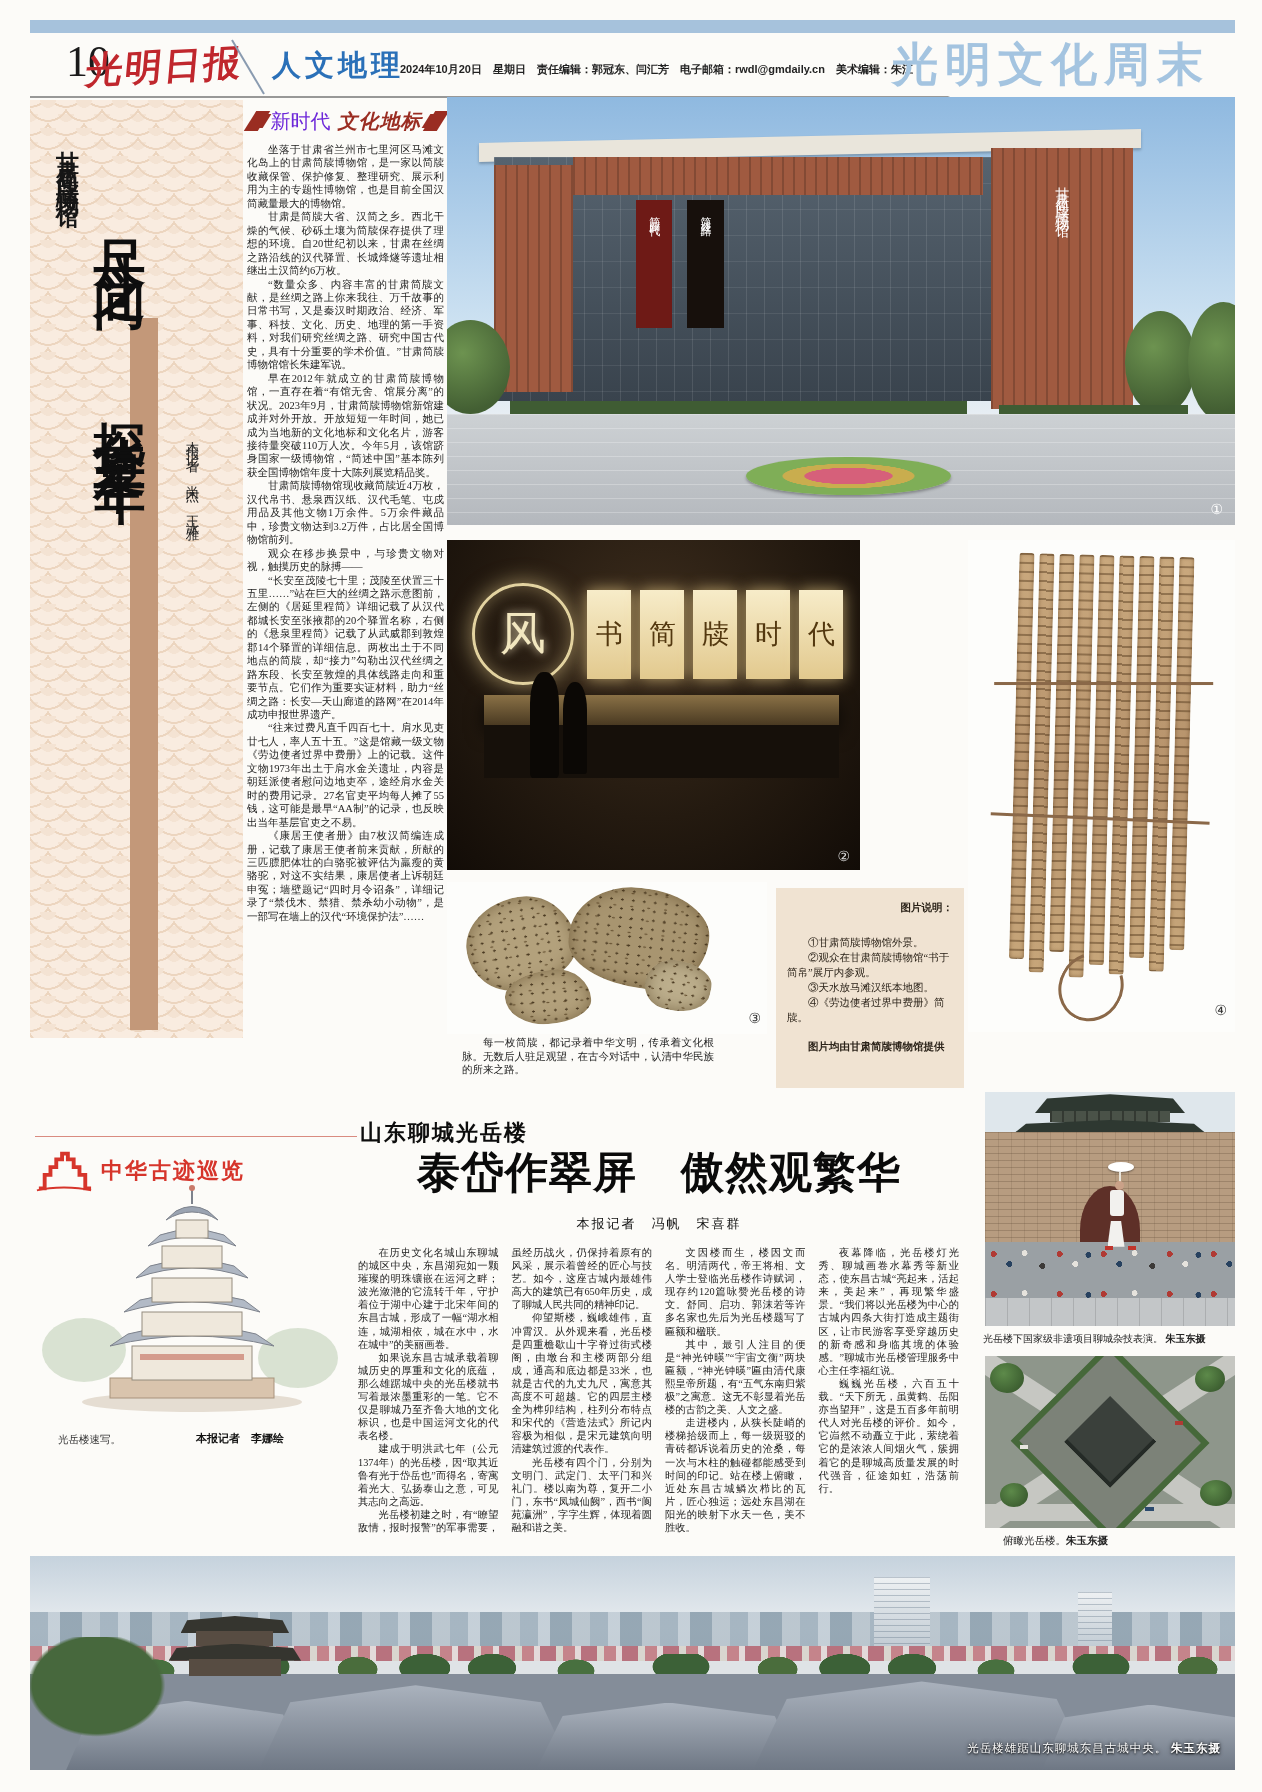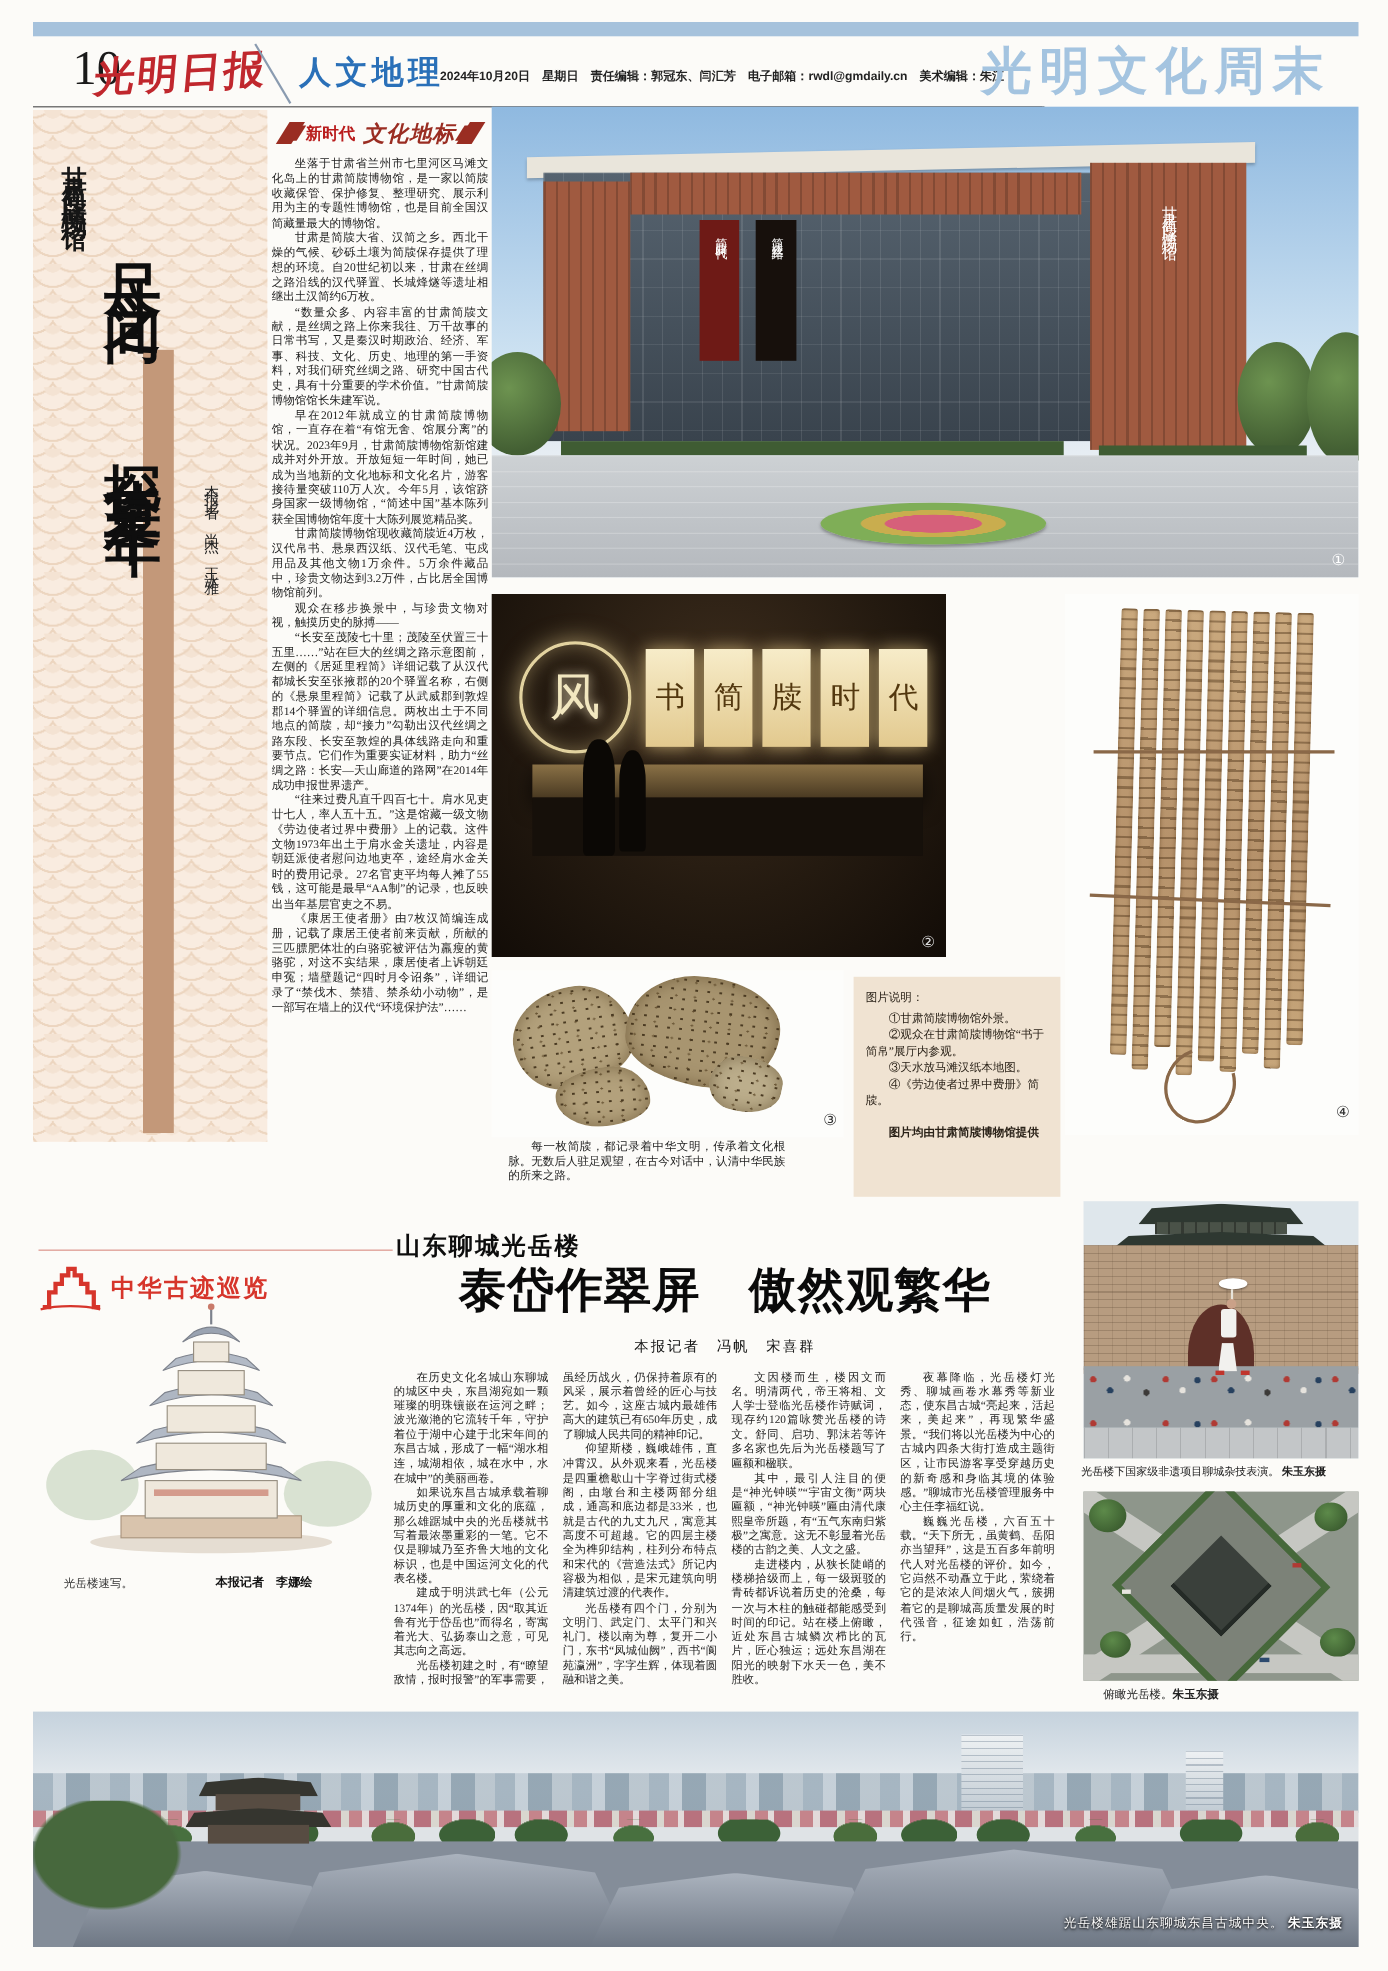--- a/index.html
+++ b/index.html
@@ -21,21 +21,21 @@
       radial-gradient(circle at 50% 0%, #f4e3d3 0 23%, transparent 24%, transparent 59%, #ecd5bf 60%, #ecd5bf 65%, transparent 66%);
     background-size:36px 28px;background-position:0 0,18px 14px;}
   .a1-bar{left:130px;top:318px;width:28px;height:712px;background:#c39879;}
   .a1-kicker{left:52px;top:132px;writing-mode:vertical-rl;font-size:23px;font-weight:600;letter-spacing:9px;color:#161616;}
   .a1-title{left:93px;top:198px;writing-mode:vertical-rl;font-size:52px;font-weight:bold;color:#0e0e0e;letter-spacing:13px;line-height:1;}
   .a1-byline{left:183px;top:430px;writing-mode:vertical-rl;font-size:13.5px;letter-spacing:6px;color:#222;}
   
   .a1-badge{left:249px;top:106px;width:194px;height:30px;display:flex;align-items:center;justify-content:center;gap:7px;}
   .badge-slash{width:14px;height:20px;background:#9a2d22;transform:skewX(-32deg);box-shadow:6px 0 0 -3px #9a2d22;}
   .badge-slash.r{box-shadow:-6px 0 0 -3px #9a2d22;}
-  .a1-badge .t1{font-size:15px;font-weight:bold;color:#b91c1c;}
+  .a1-badge .t1{font-size:20px;font-weight:normal;color:#6d28d9;}
   .a1-badge .t2{font-size:20px;font-weight:bold;color:#9a2d22;font-style:italic;letter-spacing:1px;}
   .a1-text{left:247px;top:143px;width:197px;height:897px;font-size:10.5px;line-height:13.45px;text-align:justify;overflow:hidden;}
   .a1-text p,.a2-cols p{margin:0;text-indent:2em;}
   .a1-closing{left:462px;top:1036px;width:252px;font-size:10.5px;line-height:13.5px;text-align:justify;text-indent:2em;}
   
   .ph{overflow:hidden;}
   .marker{position:absolute;font-size:14px;font-family:"Liberation Sans",sans-serif;}
   .vtext{writing-mode:vertical-rl;color:#fff;letter-spacing:3px;}
   
   .photo1{left:447px;top:97px;width:788px;height:428px;background:linear-gradient(#8fb9e0 0%,#cfe3f2 55%,#e8eef3 75%);}
@@ -72,21 +72,21 @@
   .slips{left:9%;top:3%;width:82%;height:86%;display:flex;gap:5px;justify-content:center;transform:rotate(1.5deg);}
   .slip{width:15px;background:linear-gradient(180deg,#caa97e,#b2placeholder);}
   .slip{background:linear-gradient(180deg,#caa97e,#b5916a 55%,#c7a67a);border-radius:3px;
     background-image:repeating-linear-gradient(180deg,rgba(60,35,10,.38) 0 2px,transparent 2px 9px),linear-gradient(180deg,#caa97e,#b5916a 55%,#c7a67a);
     box-shadow:inset 0 0 4px rgba(80,50,20,.6);}
   .cord{position:absolute;height:3px;background:#8a6848;width:100%;}
   .curl{left:34%;bottom:2%;width:58px;height:64px;border:3px solid #8a6848;border-radius:50%;border-top-color:transparent;transform:rotate(28deg);}
   
   .capbox{left:776px;top:888px;width:188px;height:200px;background:#f0e3d2;box-sizing:border-box;padding:12px 11px;
     font-size:10.5px;line-height:15px;color:#2a2218;}
-  .capbox .cb-title{font-weight:normal;margin-bottom:4px;}
+  .capbox .cb-title{font-weight:bold;margin-bottom:20px;text-align:right;}
   .capbox .cb-item{text-indent:2em;}
   .capbox .cb-credit{text-indent:2em;font-weight:bold;margin-top:14px;}
   
   .a2-badge{left:35px;top:1148px;height:46px;display:flex;align-items:center;gap:8px;}
   .a2-badge .txt{font-size:22px;font-weight:bold;color:#d6352b;letter-spacing:2px;}
   .a2-rule{left:35px;top:1136px;width:322px;height:1px;background:#d98b80;}
   .sketch{left:40px;top:1140px;width:305px;height:288px;}
   .sketch-cap{left:58px;top:1433px;font-size:10.5px;color:#333;}
   .sketch-credit{left:196px;top:1431px;font-size:11px;font-weight:bold;color:#111;}
   .a2-kicker{left:360px;top:1118px;font-size:22px;font-weight:bold;color:#0d0d0d;letter-spacing:2px;}

